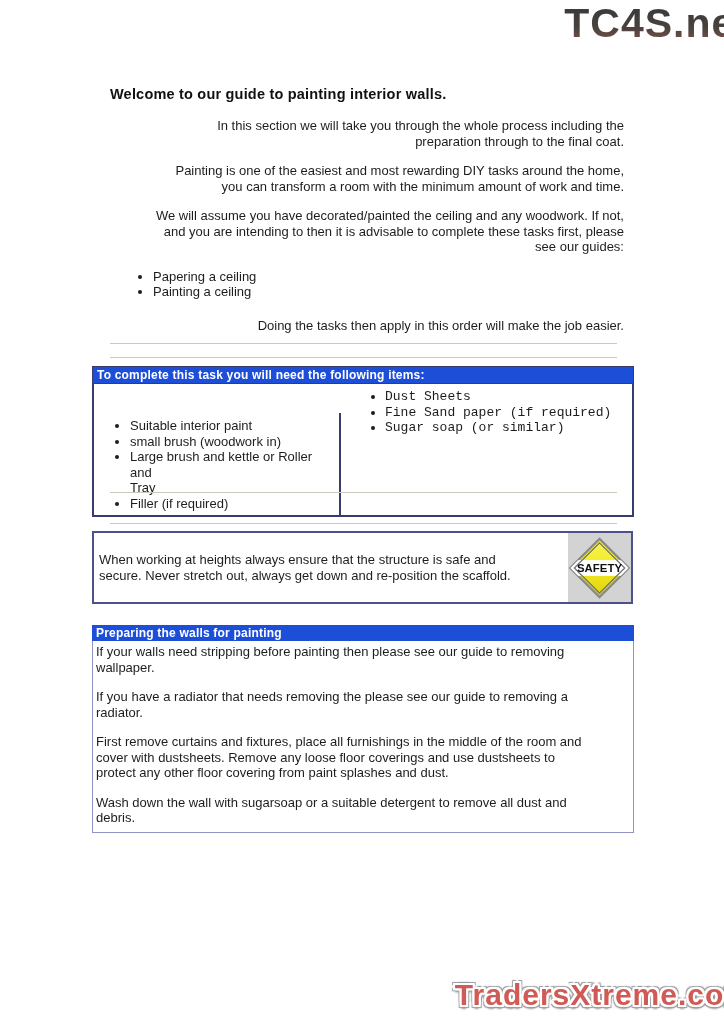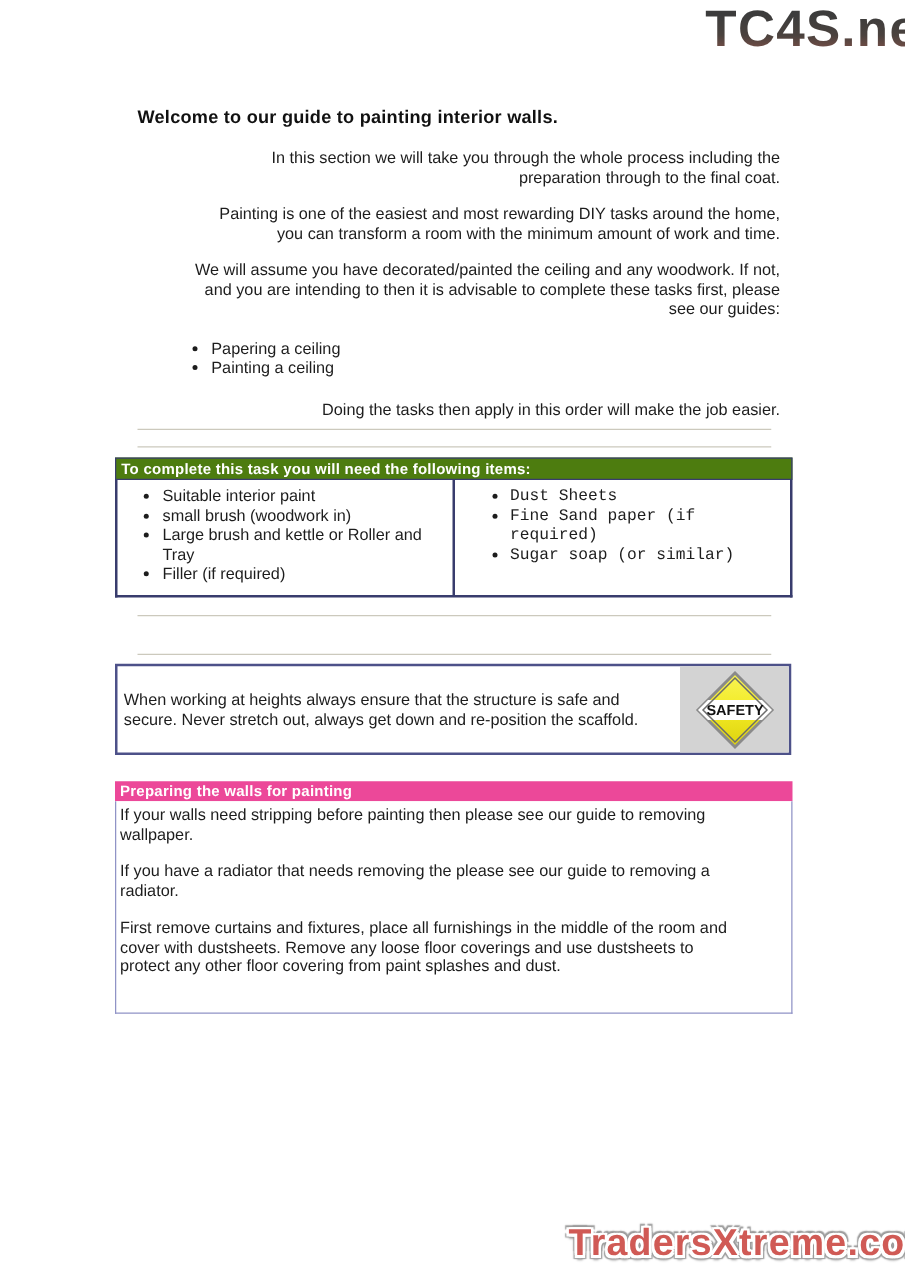--- a/index.html
+++ b/index.html
@@ -31,55 +31,55 @@
       -2px -2px 0 #fff, 2px -2px 0 #fff, -2px 2px 0 #fff, 2px 2px 0 #fff,
       0 -2px 0 #fff, 0 2px 0 #fff, -2px 0 0 #fff, 2px 0 0 #fff,
       -3px -3px 1px #9a9a9a, 3px -3px 1px #9a9a9a, -3px 3px 1px #9a9a9a,
       3px 3px 1px #9a9a9a, 0 4px 2px #9a9a9a;
   }
 
   
   .intro{position:absolute;left:110px;top:85px;width:514px;}
   .intro h1{font-size:14.5px;line-height:18px;margin:0 0 15px 0;letter-spacing:.2px;color:#111;}
   .body-text{font-size:13px;line-height:15.5px;margin:0 0 14px 0;white-space:pre-wrap;text-align:right;}
-  .intro ul{margin:16px;padding-left:43px;list-style:disc;}
+  .intro ul{margin:0;padding-left:43px;list-style:disc;}
   .intro li{font-size:13px;line-height:15.5px;}
   .closing{margin:18px 0 0 0;}
 
   
   .rule{position:absolute;left:110px;width:507px;height:1px;background:#ccc9bd;}
   .rule-1{top:343px;} .rule-2{top:357px;} .rule-3{top:492px;} .rule-4{top:523px;}
 
   
   .items-table{position:absolute;left:92px;top:366px;width:542px;box-sizing:border-box;}
   .table-header{
-    background:#4d7c0f;color:#fff;font-weight:bold;font-size:12px;line-height:14px;
+    background:#1d4ed8;color:#fff;font-weight:bold;font-size:12px;line-height:14px;
     padding:1px 4px;border:1px solid #383c6d;letter-spacing:.2px;
   }
   .table-body{display:flex;border:2px solid #383c6d;border-top:none;min-height:94px;background:#fff;box-sizing:border-box;}
   .cell{padding:4px 2px 4px 0;box-sizing:border-box;}
-  .cell-left{width:270px;border-right:2px solid #383c6d;}
+  .cell-left{width:247px;border-right:2px solid #383c6d;margin-top:29px;}
   .cell-right{flex:1;font-family:Liberation Mono, monospace;}
   .cell ul{margin:1px 0 0 0;padding-left:36px;list-style:disc;}
   .cell-right ul{padding-left:44px;}
   .cell li{font-size:13px;line-height:15.5px;white-space:pre-wrap;}
 
   
   .safety-box{
     position:absolute;left:92px;top:531px;width:541px;height:73px;box-sizing:border-box;
     border:2px solid #4d5189;background:#fff;display:flex;
   }
   .safety-text{flex:1;display:flex;align-items:center;padding:0 2px 0 5px;
     font-size:13px;line-height:15.5px;white-space:pre-wrap;}
-  .safety-panel{width:87px;background:#d3d3d3;display:flex;align-items:center;justify-content:center;}
+  .safety-panel{width:63px;background:#d3d3d3;display:flex;align-items:center;justify-content:center;}
 
   
   .prep{position:absolute;left:92px;top:625px;width:542px;box-sizing:border-box;}
   .section-header{
-    background:#ec4899;color:#fff;font-weight:bold;font-size:12px;line-height:14px;
+    background:#1d4ed8;color:#fff;font-weight:bold;font-size:12px;line-height:14px;
     padding:1px 4px;letter-spacing:.2px;
   }
   .section-body{
     border:1px solid #9093c6;border-top:none;background:#fff;
     padding:3px 6px 6px 3px;min-height:170px;box-sizing:border-box;
   }
   .section-body p{font-size:13px;line-height:15.5px;margin:0 0 14px 0;white-space:pre-wrap;}
   .section-body p:last-child{margin-bottom:0;}
 </style>
 </head>
@@ -161,18 +161,20 @@
   <div class="prep">
     <div class="section-header">Preparing the walls for painting</div>
     <div class="section-body">
       <p>If your walls need stripping before painting then please see our guide to removing
 wallpaper.</p>
       <p>If you have a radiator that needs removing the please see our guide to removing a
 radiator.</p>
       <p>First remove curtains and fixtures, place all furnishings in the middle of the room and
 cover with dustsheets. Remove any loose floor coverings and use dustsheets to
 protect any other floor covering from paint splashes and dust.</p>
+      <p>Wash down the wall with sugarsoap or a suitable detergent to remove all dust and
+debris.</p>
     </div>
   </div>
 
   <div class="traders">TradersXtreme.com</div>
 
 </div>
 
 </body></html>

